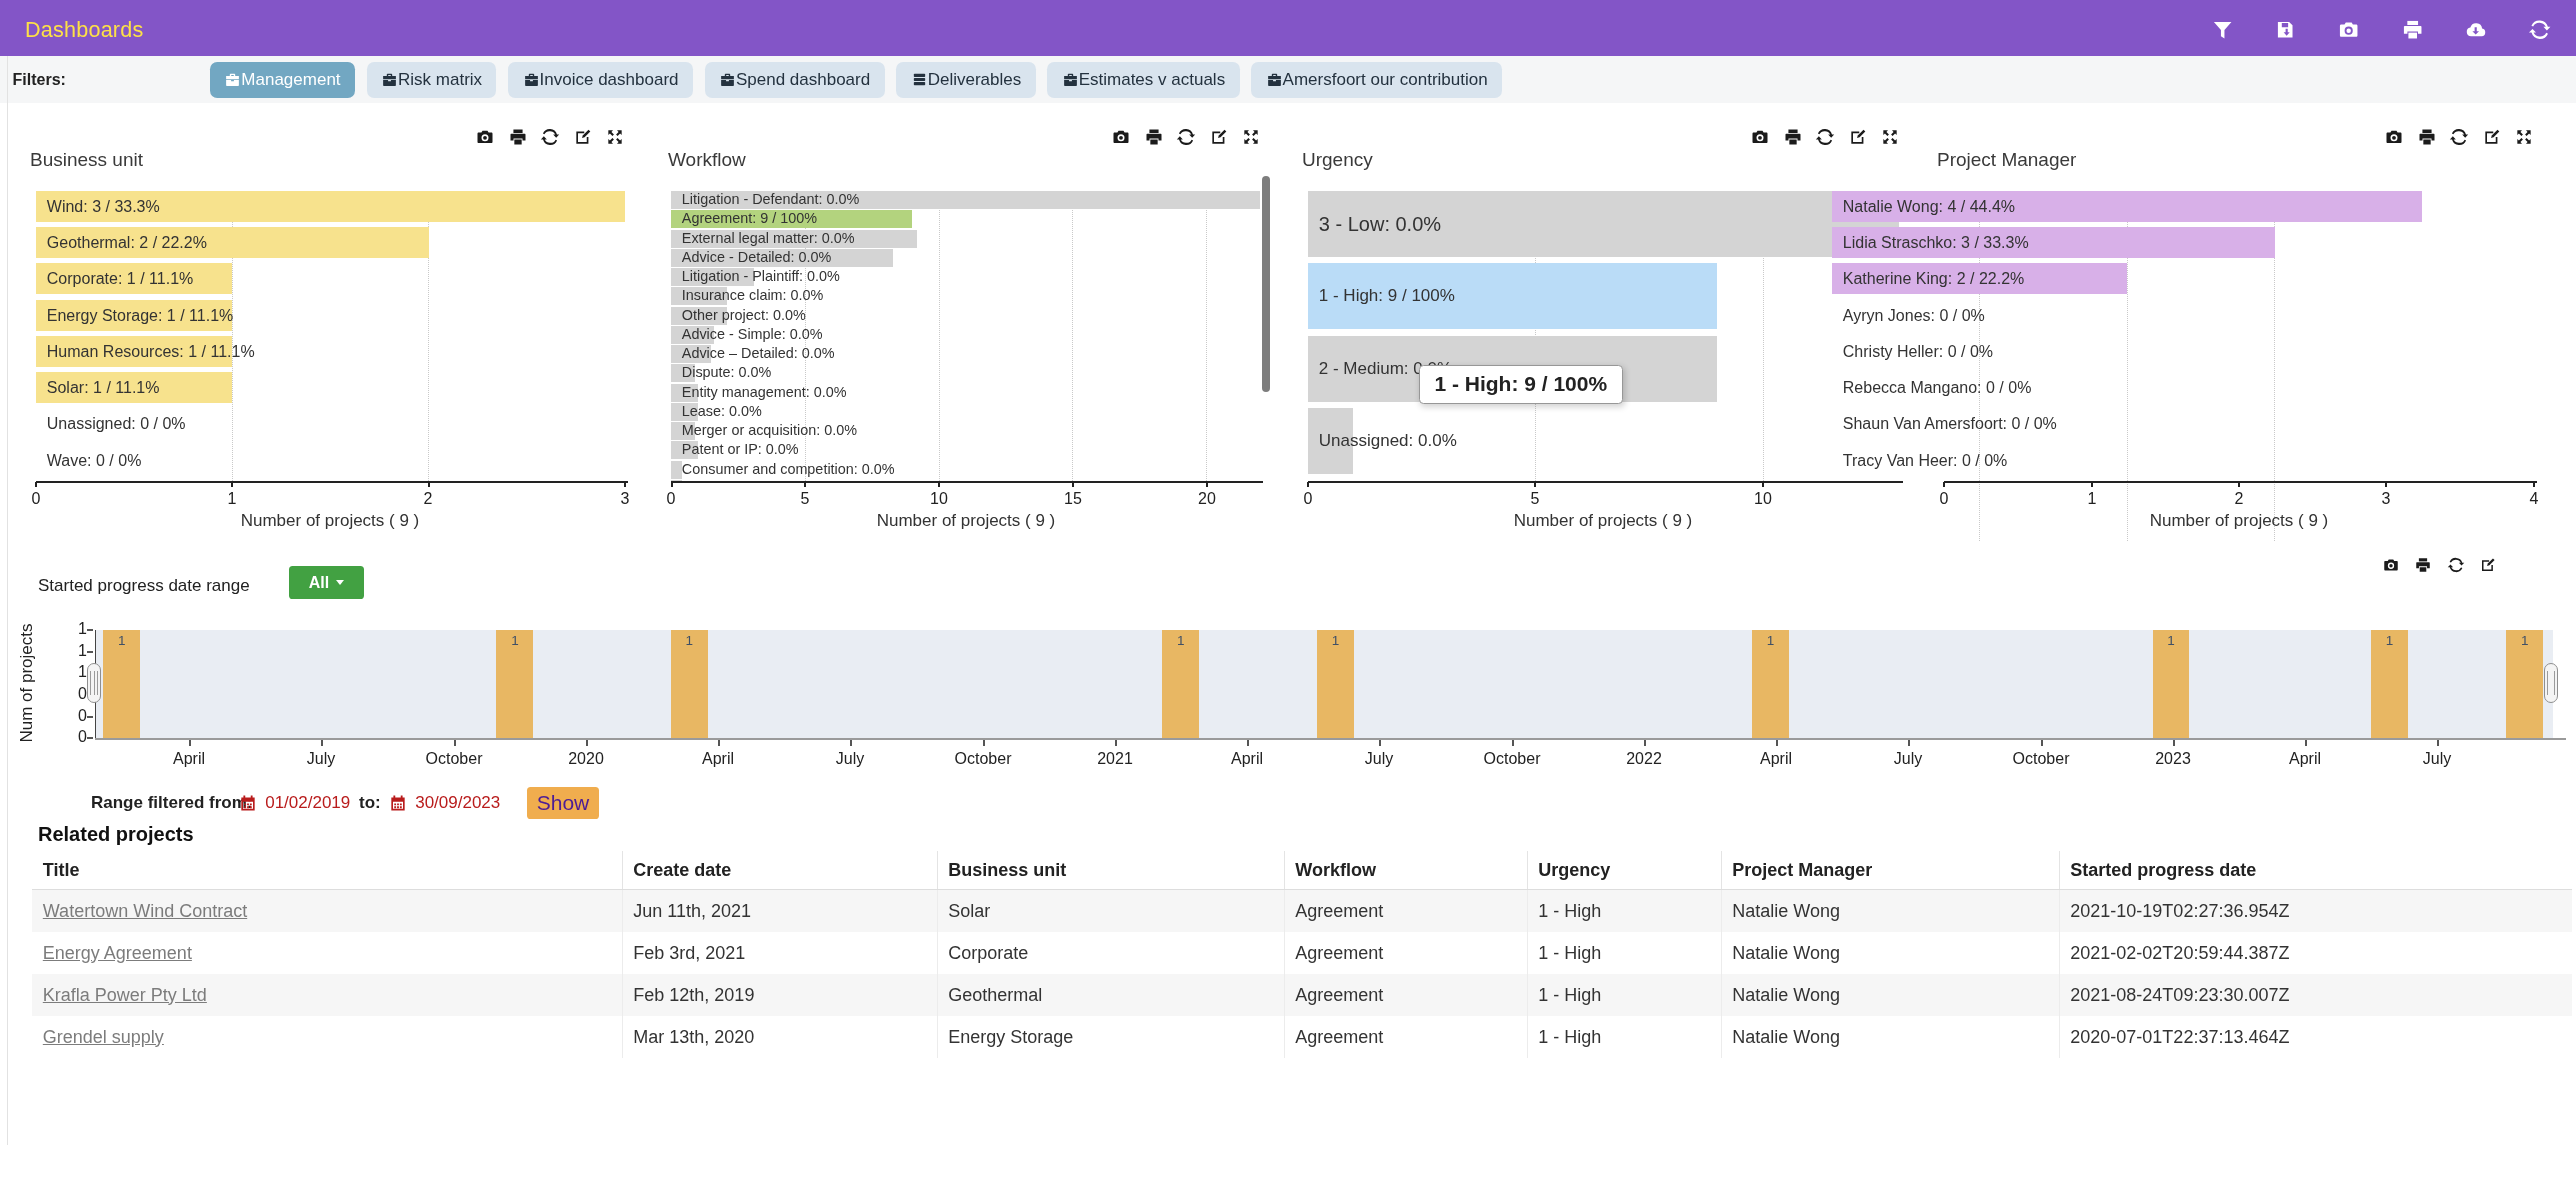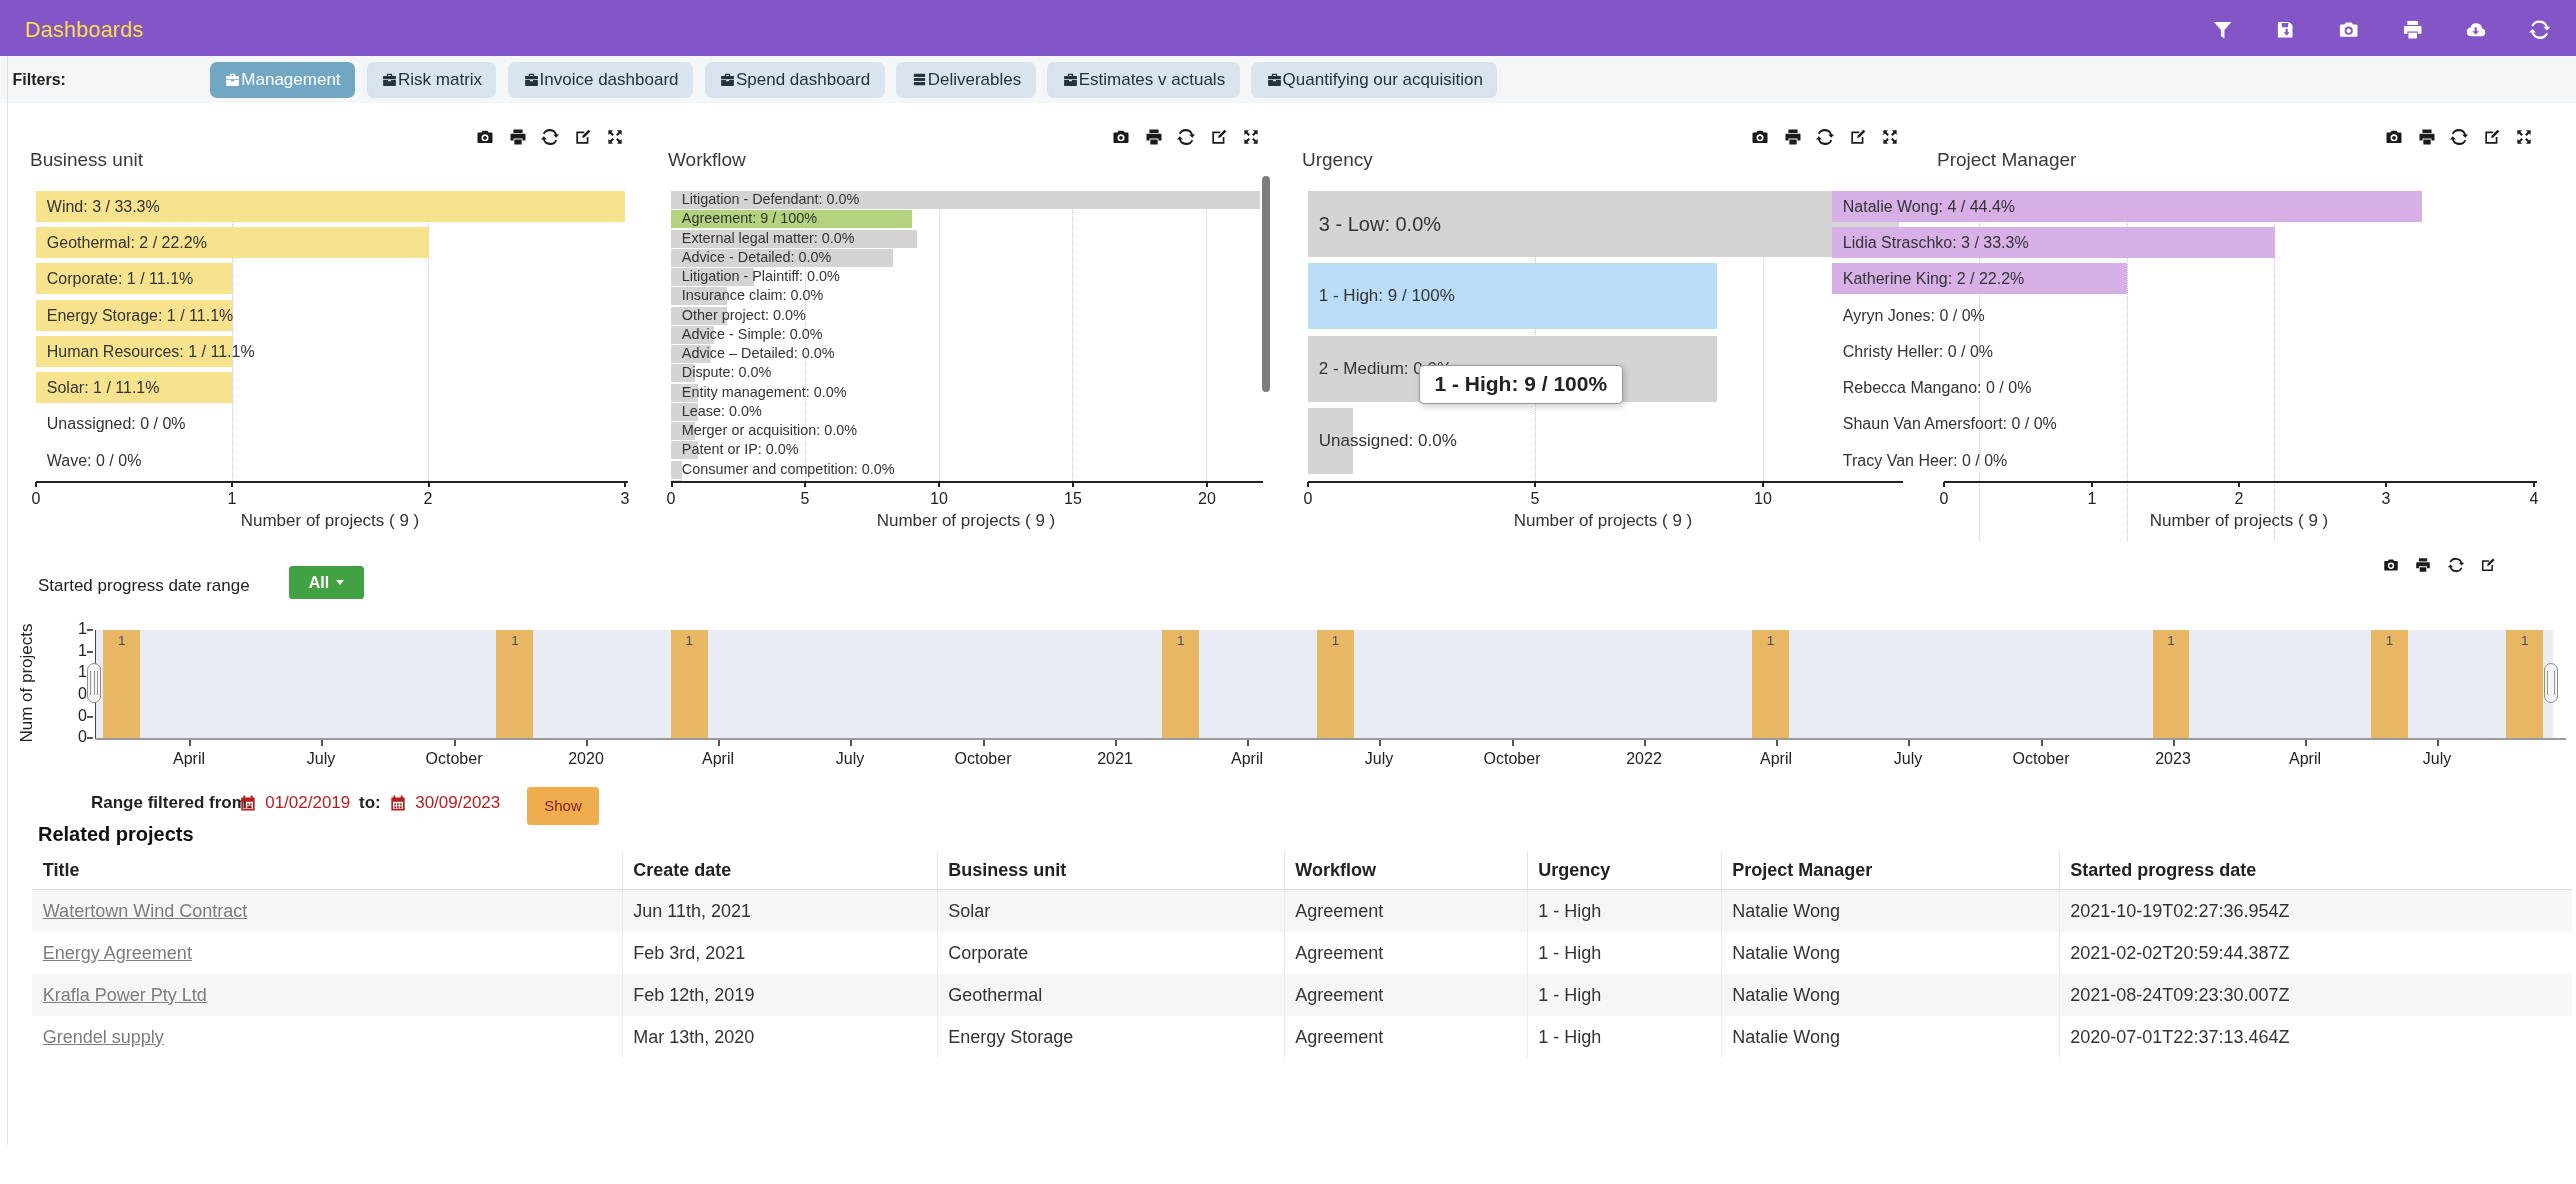--- a/index.html
+++ b/index.html
@@ -60,22 +60,22 @@
   .tl-xtick{position:absolute;top:750px;transform:translateX(-50%);font-size:16px;color:#222;white-space:nowrap}
   .handle{position:absolute;width:14.4px;height:40px;background:#f4f4f4;border:0.9px solid #8f8f8f;border-radius:7.2px;
     box-sizing:border-box;z-index:3}
   .handle .grip{width:9px;height:23.4px;margin:7.2px auto 0;
     background:repeating-linear-gradient(90deg,#9a9a9a 0 0.9px,transparent 0.9px 3.6px)}
 
   
   .range-row{position:absolute;left:0;top:785px;right:0;height:36px;font-size:17px}
   .range-row .b{font-weight:bold;color:#222}
   .rr-item{position:absolute;top:50%;transform:translateY(-50%);display:flex;align-items:center;gap:7.2px;color:#b91c1c}
-  .show-btn{position:absolute;left:527px;top:1.8px;width:72px;height:38px;background:#f0ad4e;color:#7f1d1d;border:none;
-    border-radius:3.6px;font-size:15px;font-family:inherit;cursor:pointer}
+  .show-btn{position:absolute;left:527px;top:1.8px;width:72px;height:32px;background:#f0ad4e;color:#4c1d95;border:none;
+    border-radius:3.6px;font-size:21px;font-family:inherit;cursor:pointer}
 
   
   .rp-heading{position:absolute;left:38px;top:823px;font-size:20px;font-weight:bold;color:#111}
   #tableWrap{position:absolute;left:32px;top:851px;width:2538px}
   table{border-collapse:collapse;table-layout:fixed;width:100%}
   th{font-size:18px;font-weight:bold;color:#222;text-align:left;height:38px;padding:0 10.8px;
     border-bottom:1.8px solid #ddd;border-left:0.9px solid #e4e4e4}
   th:first-child{border-left:none}
   td{font-size:18px;color:#333;height:42px;padding:0 10.8px;border-left:0.9px solid #ececec;overflow:hidden;white-space:nowrap}
   td:first-child{border-left:none}
@@ -183,21 +183,21 @@
           </span>
           <span>Estimates v actuals</span>
         </button>
         <button class="fbtn">
           <span class="icon">
             <svg viewBox="0 0 24 24" fill="currentColor" width="17" height="17">
               <path d="M9.2 4h5.6c.6 0 1 .4 1 1v2H21v4.6H3V7h5.2V5c0-.6.4-1 1-1zm1 3h3.6V5.8h-3.6z"></path>
               <path d="M3 12.8h7v1.7h4v-1.7h7V20c0 .6-.4 1-1 1H4c-.6 0-1-.4-1-1z"></path>
             </svg>
           </span>
-          <span>Quantifying our acquisition</span>
+          <span>Amersfoort our contribution</span>
         </button>
       </div>
   </div>
 
   <div class="left-border"></div>
 
   <div id="charts">
       <div class="chart-title" style="left: 30px; top: 149px;">Business unit</div>
       <div class="ctool" style="left: 475px; top: 127px;">
         <span class="icon">

